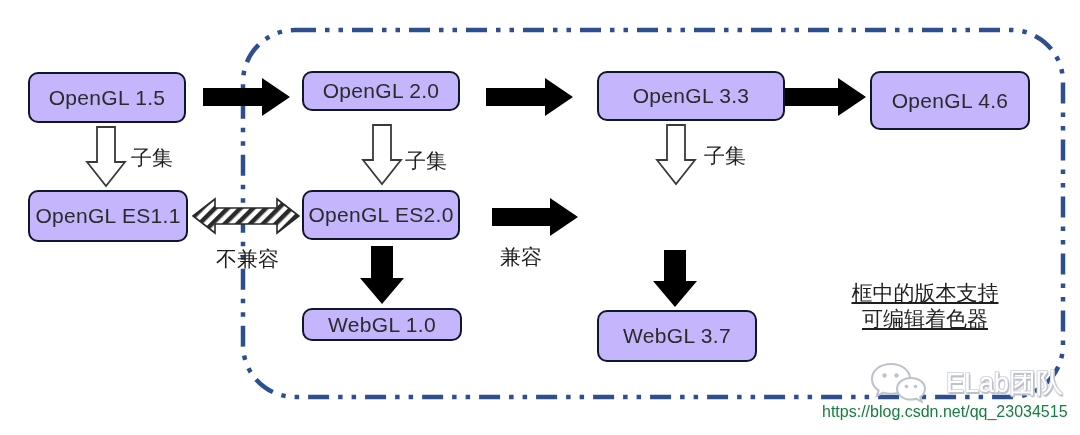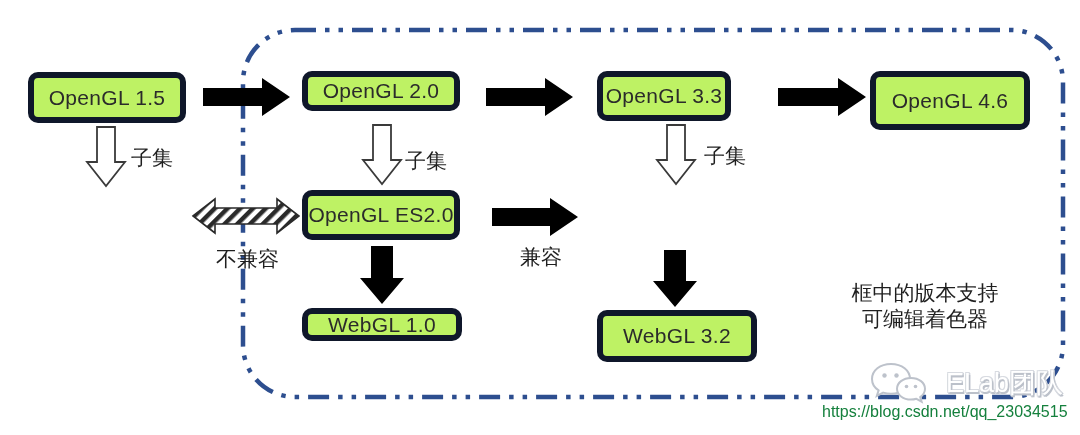--- a/index.html
+++ b/index.html
@@ -7,54 +7,55 @@
     position:relative;
     width:1080px;height:435px;
     background:#ffffff;
     font-family:"Liberation Sans","DejaVu Sans",sans-serif;
     overflow:hidden;
   }
   #arrow-layer{position:absolute;left:0;top:0;width:1080px;height:435px;}
   .node{
     position:absolute;
     box-sizing:border-box;
-    background:#bef264;
-    border:6px solid #0f172a;
+    background:#c4b5fd;
+    border:2px solid #0f172a;
     border-radius:10px;
     display:flex;align-items:center;justify-content:center;
     font-size:21px;color:#2b2b2b;
     letter-spacing:0.3px;
     z-index:2;
   }
   .edge-label{
     position:absolute;
     font-size:21px;color:#1f1f1f;
     z-index:2;white-space:nowrap;
   }
   .annotation{
     position:absolute;left:840px;top:280px;width:170px;
     text-align:center;font-size:21px;line-height:26px;color:#1f1f1f;
     z-index:2;
+    text-decoration:underline;
   }
   
   .n-gl15{left:28px;top:72px;width:158px;height:51px;}
   .n-gl20{left:302px;top:71px;width:158px;height:40px;}
-  .n-gl33{left:597px;top:71px;width:134px;height:50px;}
+  .n-gl33{left:597px;top:71px;width:188px;height:50px;}
   .n-gl46{left:870px;top:71px;width:160px;height:59px;}
   .n-es11{left:28px;top:190px;width:160px;height:52px;}
   .n-es20{left:302px;top:190px;width:158px;height:50px;text-align:right;}
   .n-es30{left:597px;top:190px;width:158px;height:50px;}
   .n-wg10{left:302px;top:308px;width:160px;height:33px;}
   .n-wg20{left:597px;top:310px;width:160px;height:52px;}
   
   .l-subset1{left:131px;top:144px;}
   .l-subset2{left:405px;top:147px;}
   .l-subset3{left:704px;top:142px;}
   .l-incompat{left:216px;top:245px;}
-  .l-compat{left:520px;top:243px;text-align:center;}
+  .l-compat{left:500px;top:243px;text-align:center;}
   
   .watermark{position:absolute;left:866px;top:360px;z-index:3;display:flex;align-items:center;gap:16px;}
   .wm-icon{width:62px;height:46px;}
   .wm-brand{
     font-size:27px;color:#ffffff;white-space:nowrap;
     text-shadow:1.5px 1.5px 0 #bcc1ca,-1px -1px 0 #d8dbe1,1px -1px 0 #d8dbe1,-1px 1px 0 #d8dbe1,1.5px 0 0 #c3c8d1,0 1.5px 0 #c3c8d1;
     margin-left:2px;
   }
   .wm-url{
     position:absolute;left:822px;top:403px;width:258px;
@@ -99,28 +100,31 @@
     </div>
   <div class="node n-gl20">
       <span>OpenGL 2.0</span>
     </div>
   <div class="node n-gl33">
       <span>OpenGL 3.3</span>
     </div>
   <div class="node n-gl46">
       <span>OpenGL 4.6</span>
     </div>
+  <div class="node n-es11">
+      <span>OpenGL ES1.1</span>
+    </div>
   <div class="node n-es20">
       <span>OpenGL ES2.0</span>
     </div>
   <div class="node n-wg10">
       <span>WebGL 1.0</span>
     </div>
   <div class="node n-wg20">
-      <span>WebGL 3.2</span>
+      <span>WebGL 3.7</span>
     </div>
 
   <div class="edge-label l-subset1">子集</div>
   <div class="edge-label l-subset2">子集</div>
   <div class="edge-label l-subset3">子集</div>
   <div class="edge-label l-incompat">不兼容</div>
   <div class="edge-label l-compat">兼容</div>
 
   <div class="annotation">
     <div>框中的版本支持</div>

